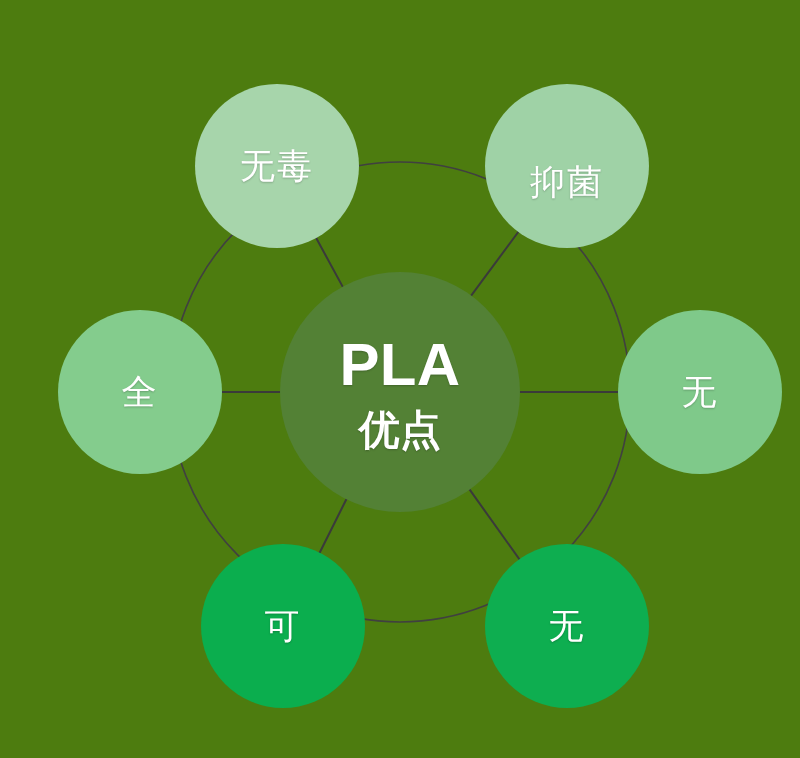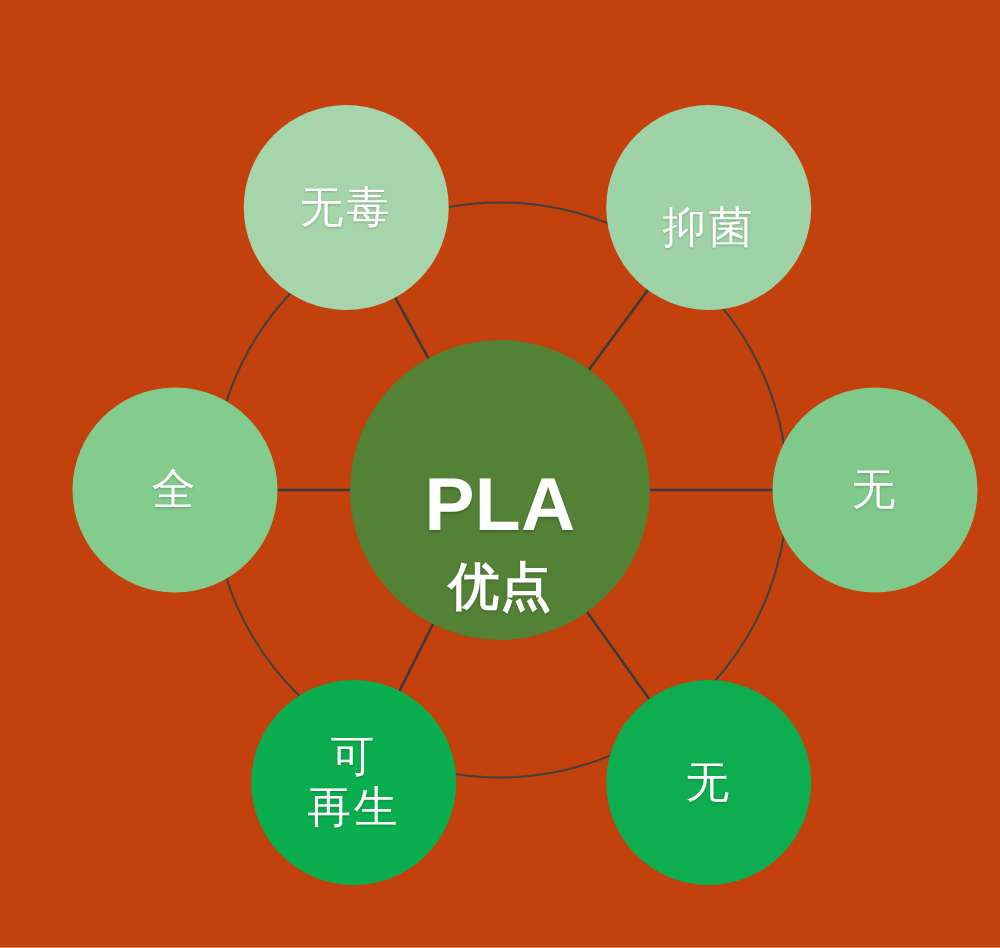--- a/index.html
+++ b/index.html
@@ -10,21 +10,21 @@
   body {
     width: 800px;
     height: 758px;
     font-family: "Liberation Sans", "DejaVu Sans", sans-serif;
     overflow: hidden;
   }
   #diagram-root {
     position: relative;
     width: 800px;
     height: 758px;
-    background: #c2410c;
+    background: #4d7c0f;
   }
   #diagram-svg {
     position: absolute;
     inset: 0;
     width: 800px;
     height: 758px;
     display: block;
   }
   .node-label {
     position: absolute;
@@ -38,21 +38,20 @@
     text-shadow: 0 1px 2px rgba(0,0,0,0.22);
   }
   .node-label.satellite {
     font-size: 35px;
     font-weight: 400;
   }
   .node-label.hub {
     font-weight: 700;
     letter-spacing: 0.02em;
     line-height: 1.30;
-    margin-top: 39px;
   }
   .hub-line-1 { font-size: 60px; }
   .hub-line-2 { font-size: 41px; }
   .label-line { display: block; }
 </style>
 </head>
 <body>
 
 <div id="diagram-root">
 
@@ -79,18 +78,18 @@
     <g id="hub-circle-group">
         <circle cx="400" cy="392" r="120" fill="#538135"></circle>
       </g>
   </svg>
 
   <div id="label-layer">
       <div class="node-label satellite" style="left: 277px; top: 166px; color: rgb(255, 255, 255);"><span class="label-line">无毒</span></div>
       <div class="node-label satellite" style="left: 567px; top: 182px; color: rgb(255, 255, 255);"><span class="label-line">抑菌</span></div>
       <div class="node-label satellite" style="left: 700px; top: 392px; color: rgb(255, 255, 255);"><span class="label-line">无</span></div>
       <div class="node-label satellite" style="left: 567px; top: 626px; color: rgb(255, 255, 255);"><span class="label-line">无</span></div>
-      <div class="node-label satellite" style="left: 283px; top: 626px; color: rgb(255, 255, 255);"><span class="label-line">可</span><span class="label-line">再生</span></div>
+      <div class="node-label satellite" style="left: 283px; top: 626px; color: rgb(255, 255, 255);"><span class="label-line">可</span></div>
       <div class="node-label satellite" style="left: 140px; top: 392px; color: rgb(255, 255, 255);"><span class="label-line">全</span></div>
       <div class="node-label hub" style="left: 400px; top: 392px; color: rgb(255, 255, 255);"><span class="label-line hub-line-1">PLA</span><span class="label-line hub-line-2">优点</span></div>
     </div>
 
 </div>
 
 </body></html>

